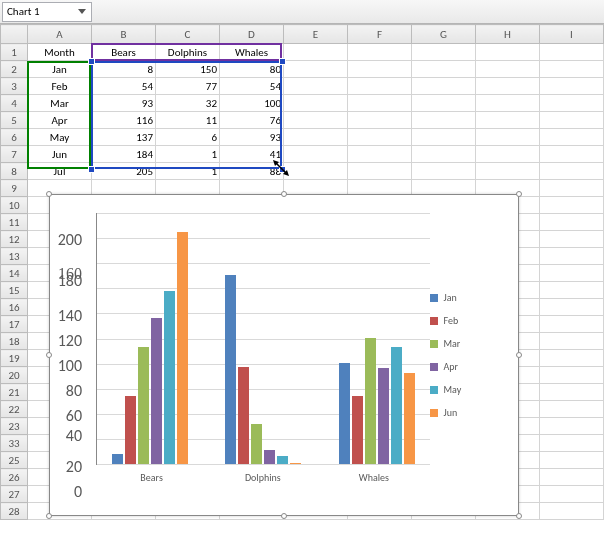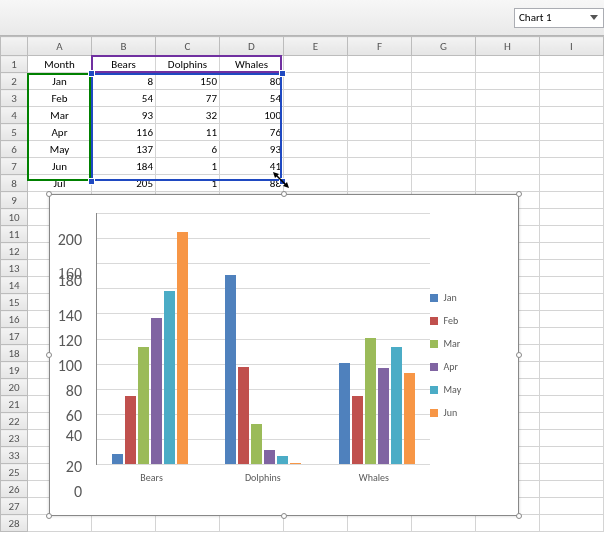--- a/index.html
+++ b/index.html
@@ -9,24 +9,23 @@
     font-size: 11px;
     background: #fff;
     width: 604px;
     height: 550px;
     overflow: hidden;
     position: relative;
   }
   .fbar {
     display: flex;
     align-items: center;
-    height: 36px;
+    height: 24px;
     border-bottom: 1px solid #b5b5b5;
     background: linear-gradient(#f7f7f7,#e9e9e9);
-    justify-content: flex-end;
   }
   .name-box {
     display: flex;
     align-items: center;
     width: 90px;
     height: 20px;
     margin: 1px 0 1px 2px;
     background: #fff;
     border: 1px solid #abadb3;
     padding: 0 2px 0 4px;

